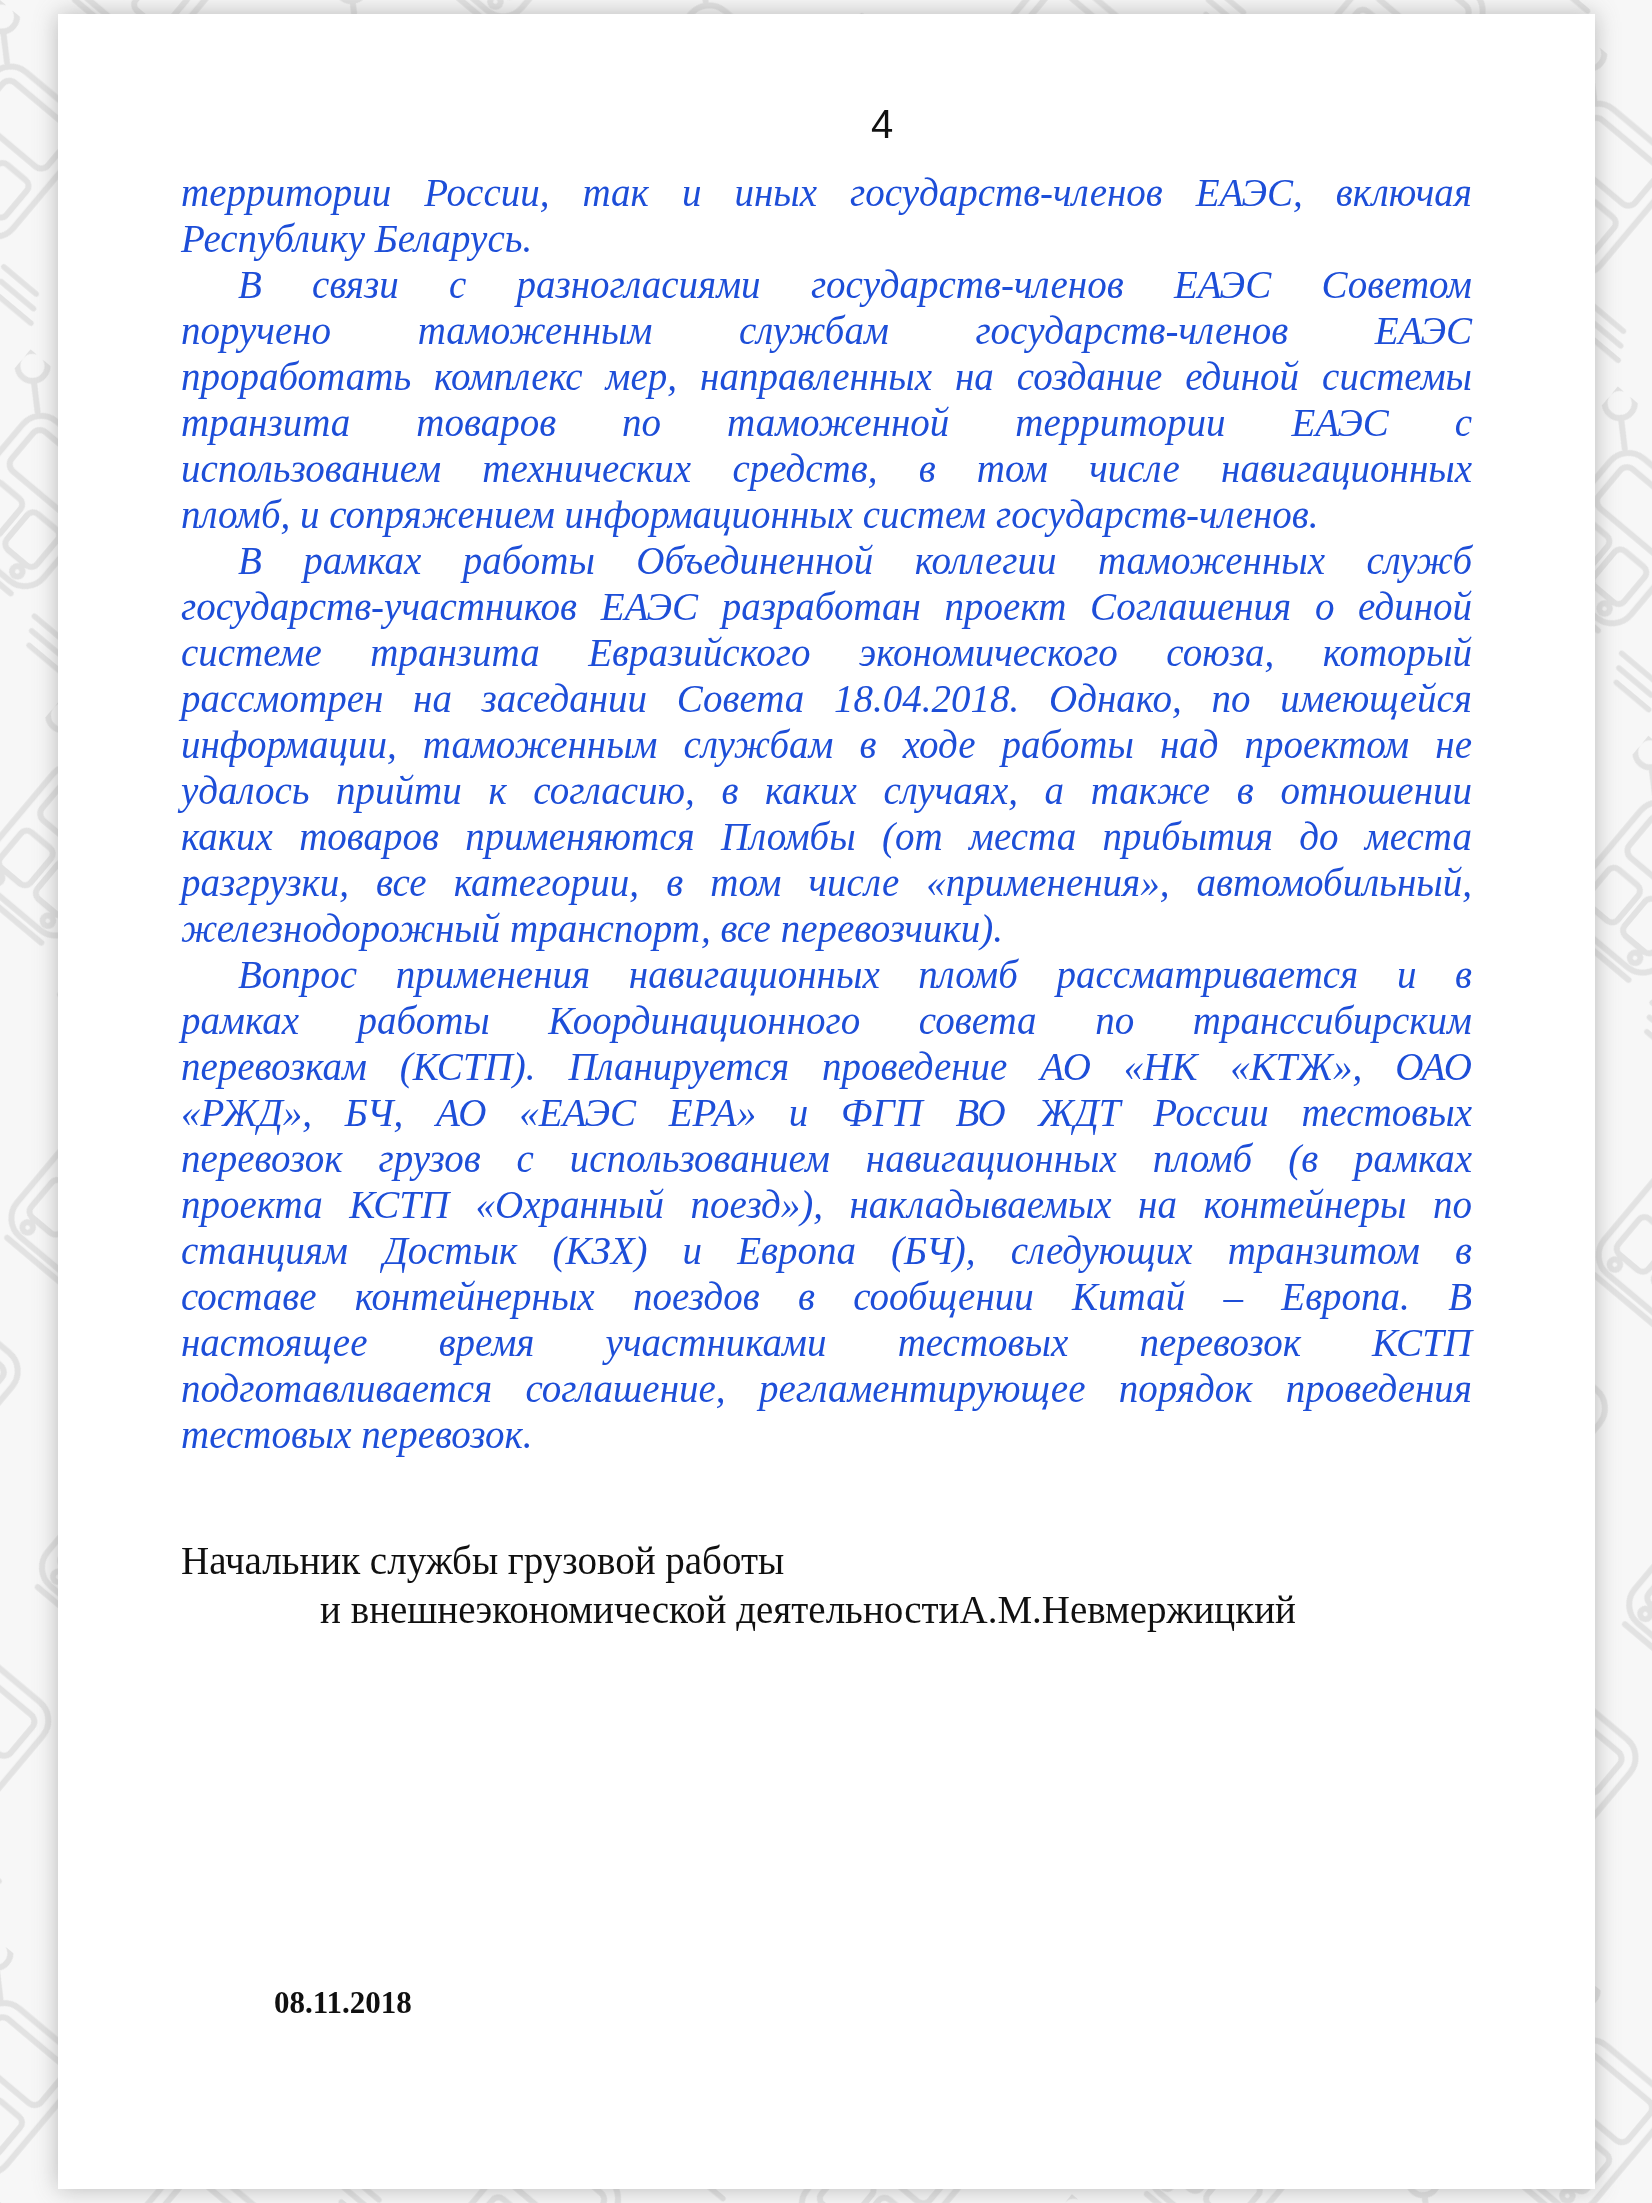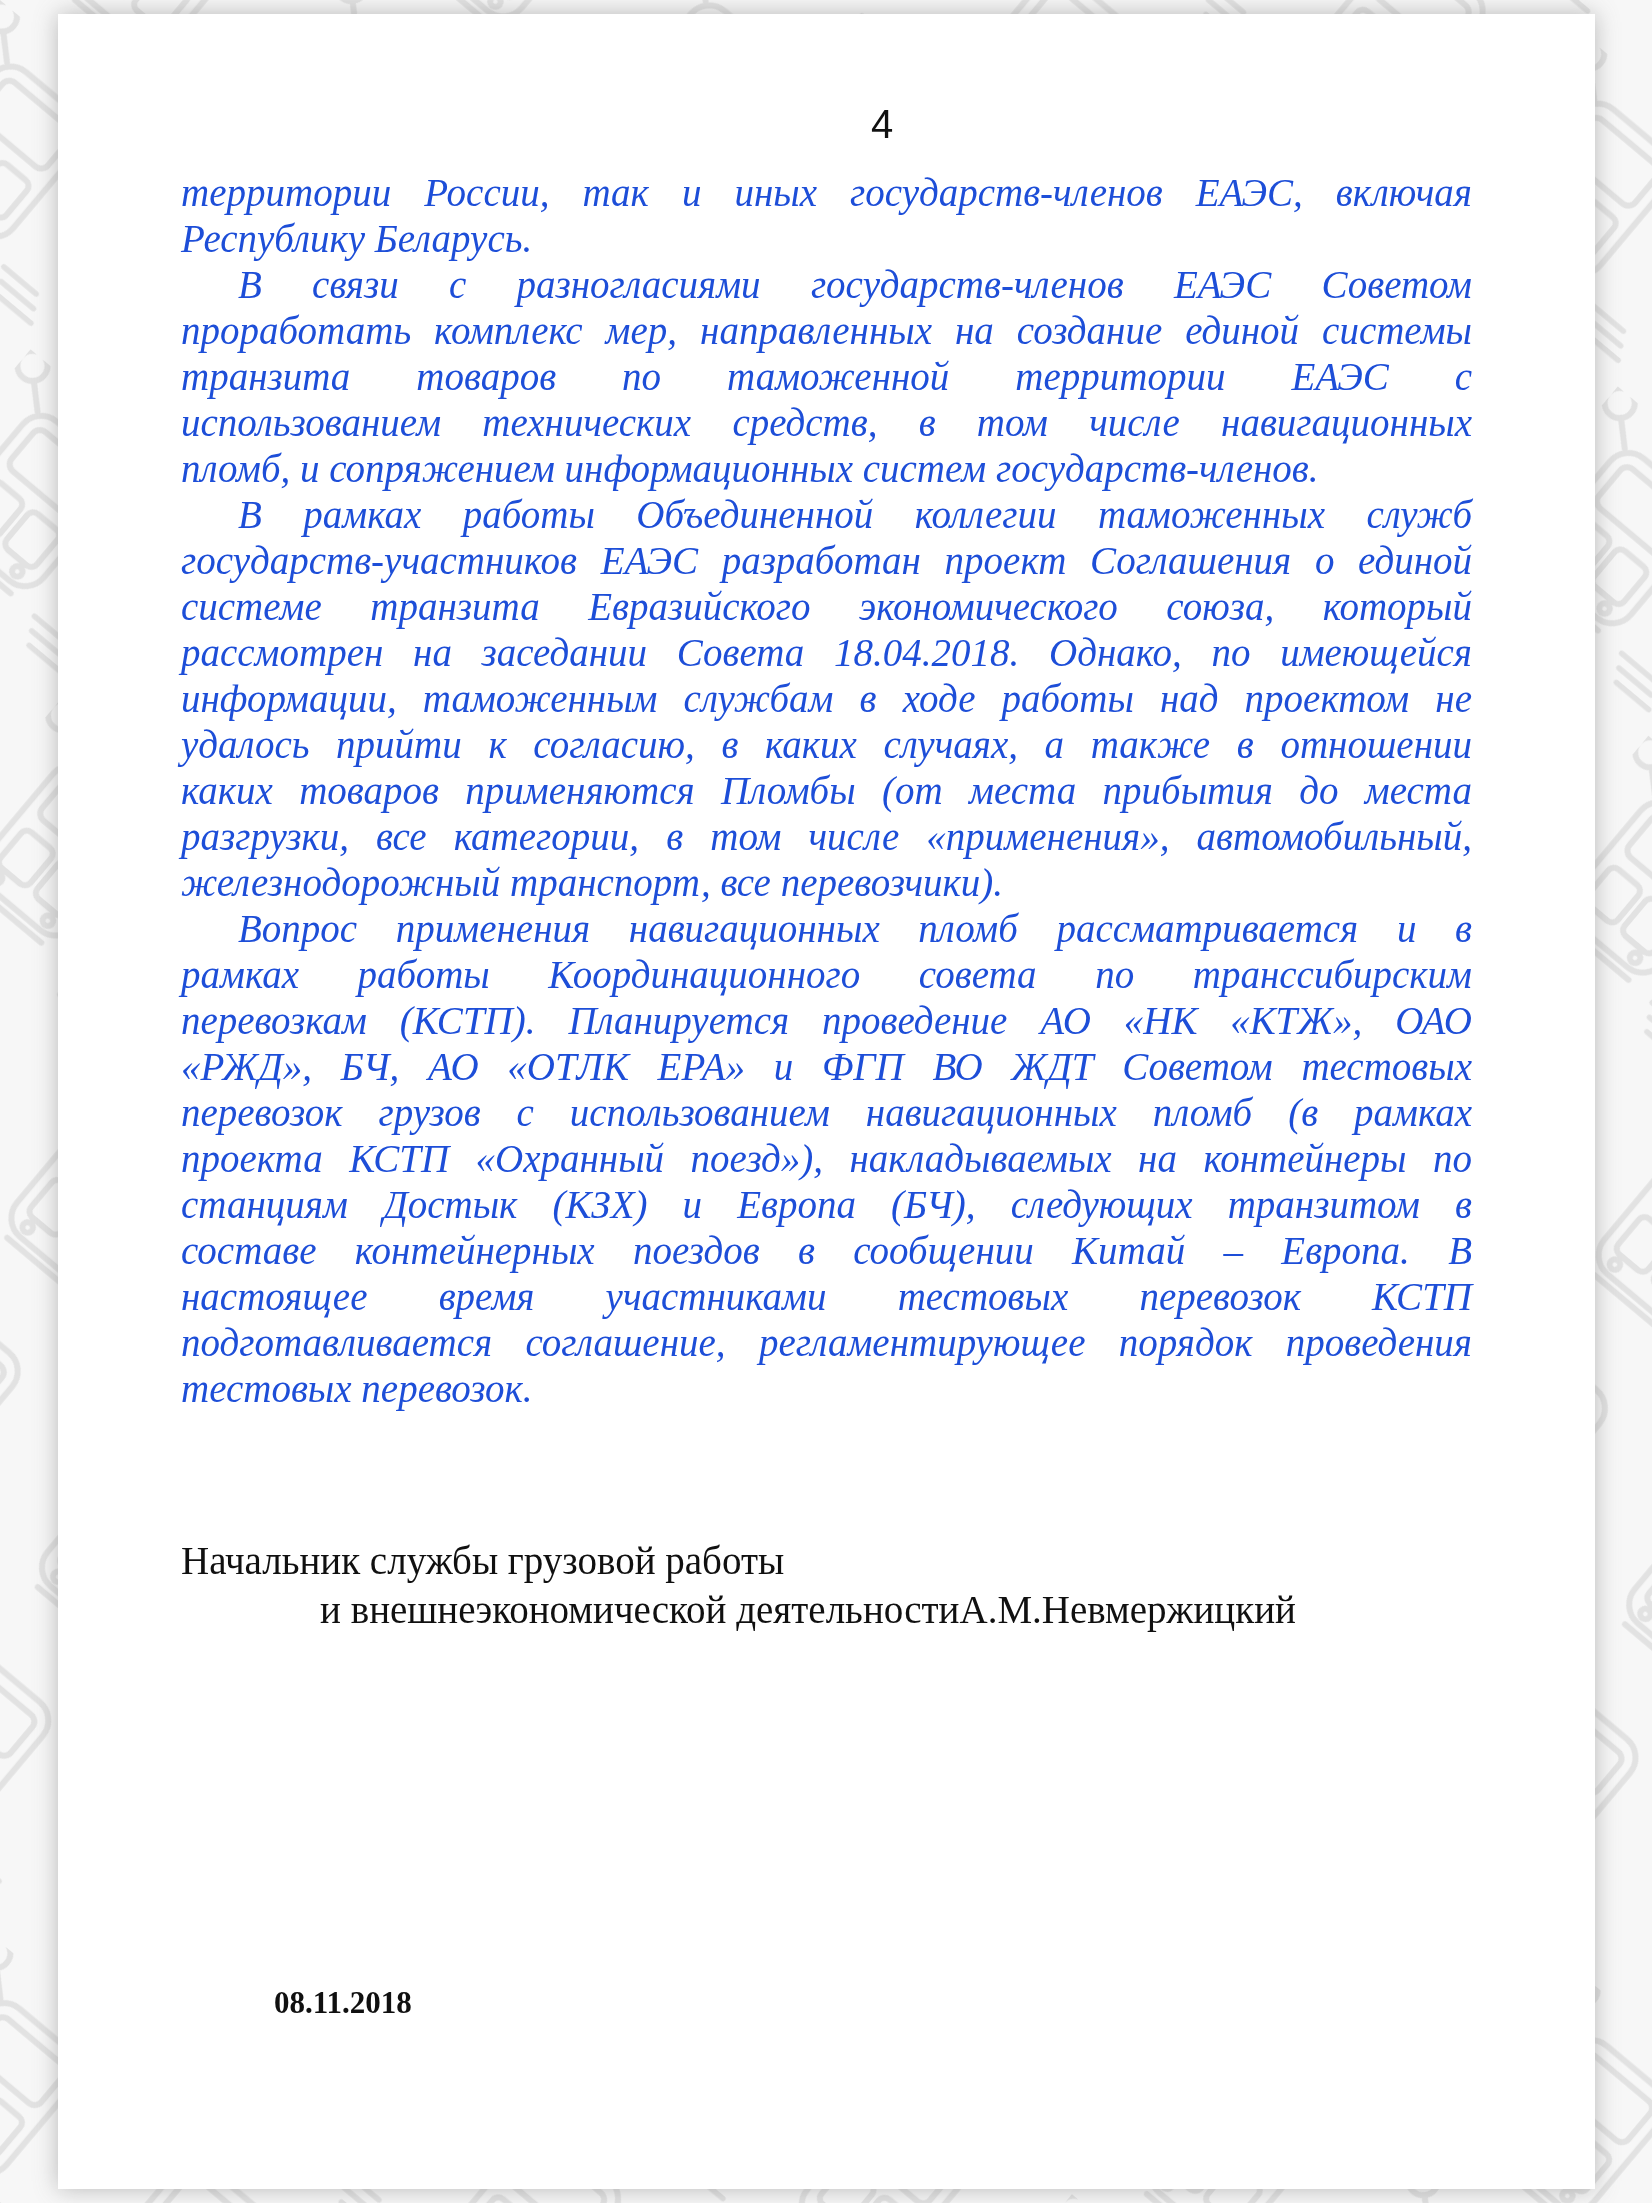--- a/index.html
+++ b/index.html
@@ -72,37 +72,38 @@
 
 <div class="page">
 
   <div class="page-number">4</div>
 
   <div class="body-text">
 
   <div class="line">территории России, так и иных государств-членов ЕАЭС, включая</div>
       <div class="line last">Республику Беларусь.</div>
       <div class="line indent">В связи с разногласиями государств-членов ЕАЭС Советом</div>
+      <div class="line">поручено таможенным службам государств-членов ЕАЭС</div>
       <div class="line">проработать комплекс мер, направленных на создание единой системы</div>
       <div class="line">транзита товаров по таможенной территории ЕАЭС с</div>
       <div class="line">использованием технических средств, в том числе навигационных</div>
       <div class="line last">пломб, и сопряжением информационных систем государств-членов.</div>
       <div class="line indent">В рамках работы Объединенной коллегии таможенных служб</div>
       <div class="line">государств-участников ЕАЭС разработан проект Соглашения о единой</div>
       <div class="line">системе транзита Евразийского экономического союза, который</div>
       <div class="line">рассмотрен на заседании Совета 18.04.2018. Однако, по имеющейся</div>
       <div class="line">информации, таможенным службам в ходе работы над проектом не</div>
       <div class="line">удалось прийти к согласию, в каких случаях, а также в отношении</div>
       <div class="line">каких товаров применяются Пломбы (от места прибытия до места</div>
       <div class="line">разгрузки, все категории, в том числе «применения», автомобильный,</div>
       <div class="line last">железнодорожный транспорт, все перевозчики).</div>
       <div class="line indent">Вопрос применения навигационных пломб рассматривается и в</div>
       <div class="line">рамках работы Координационного совета по транссибирским</div>
       <div class="line">перевозкам (КСТП). Планируется проведение АО «НК «КТЖ», ОАО</div>
-      <div class="line">«РЖД», БЧ, АО «ОТЛК ЕРА» и ФГП ВО ЖДТ Советом тестовых</div>
+      <div class="line">«РЖД», БЧ, АО «ЕАЭС ЕРА» и ФГП ВО ЖДТ России тестовых</div>
       <div class="line">перевозок грузов с использованием навигационных пломб (в рамках</div>
       <div class="line">проекта КСТП «Охранный поезд»), накладываемых на контейнеры по</div>
       <div class="line">станциям Достык (КЗХ) и Европа (БЧ), следующих транзитом в</div>
       <div class="line">составе контейнерных поездов в сообщении Китай – Европа. В</div>
       <div class="line">настоящее время участниками тестовых перевозок КСТП</div>
       <div class="line">подготавливается соглашение, регламентирующее порядок проведения</div>
       <div class="line last">тестовых перевозок.</div>
     </div>
 
   <div class="signature">

